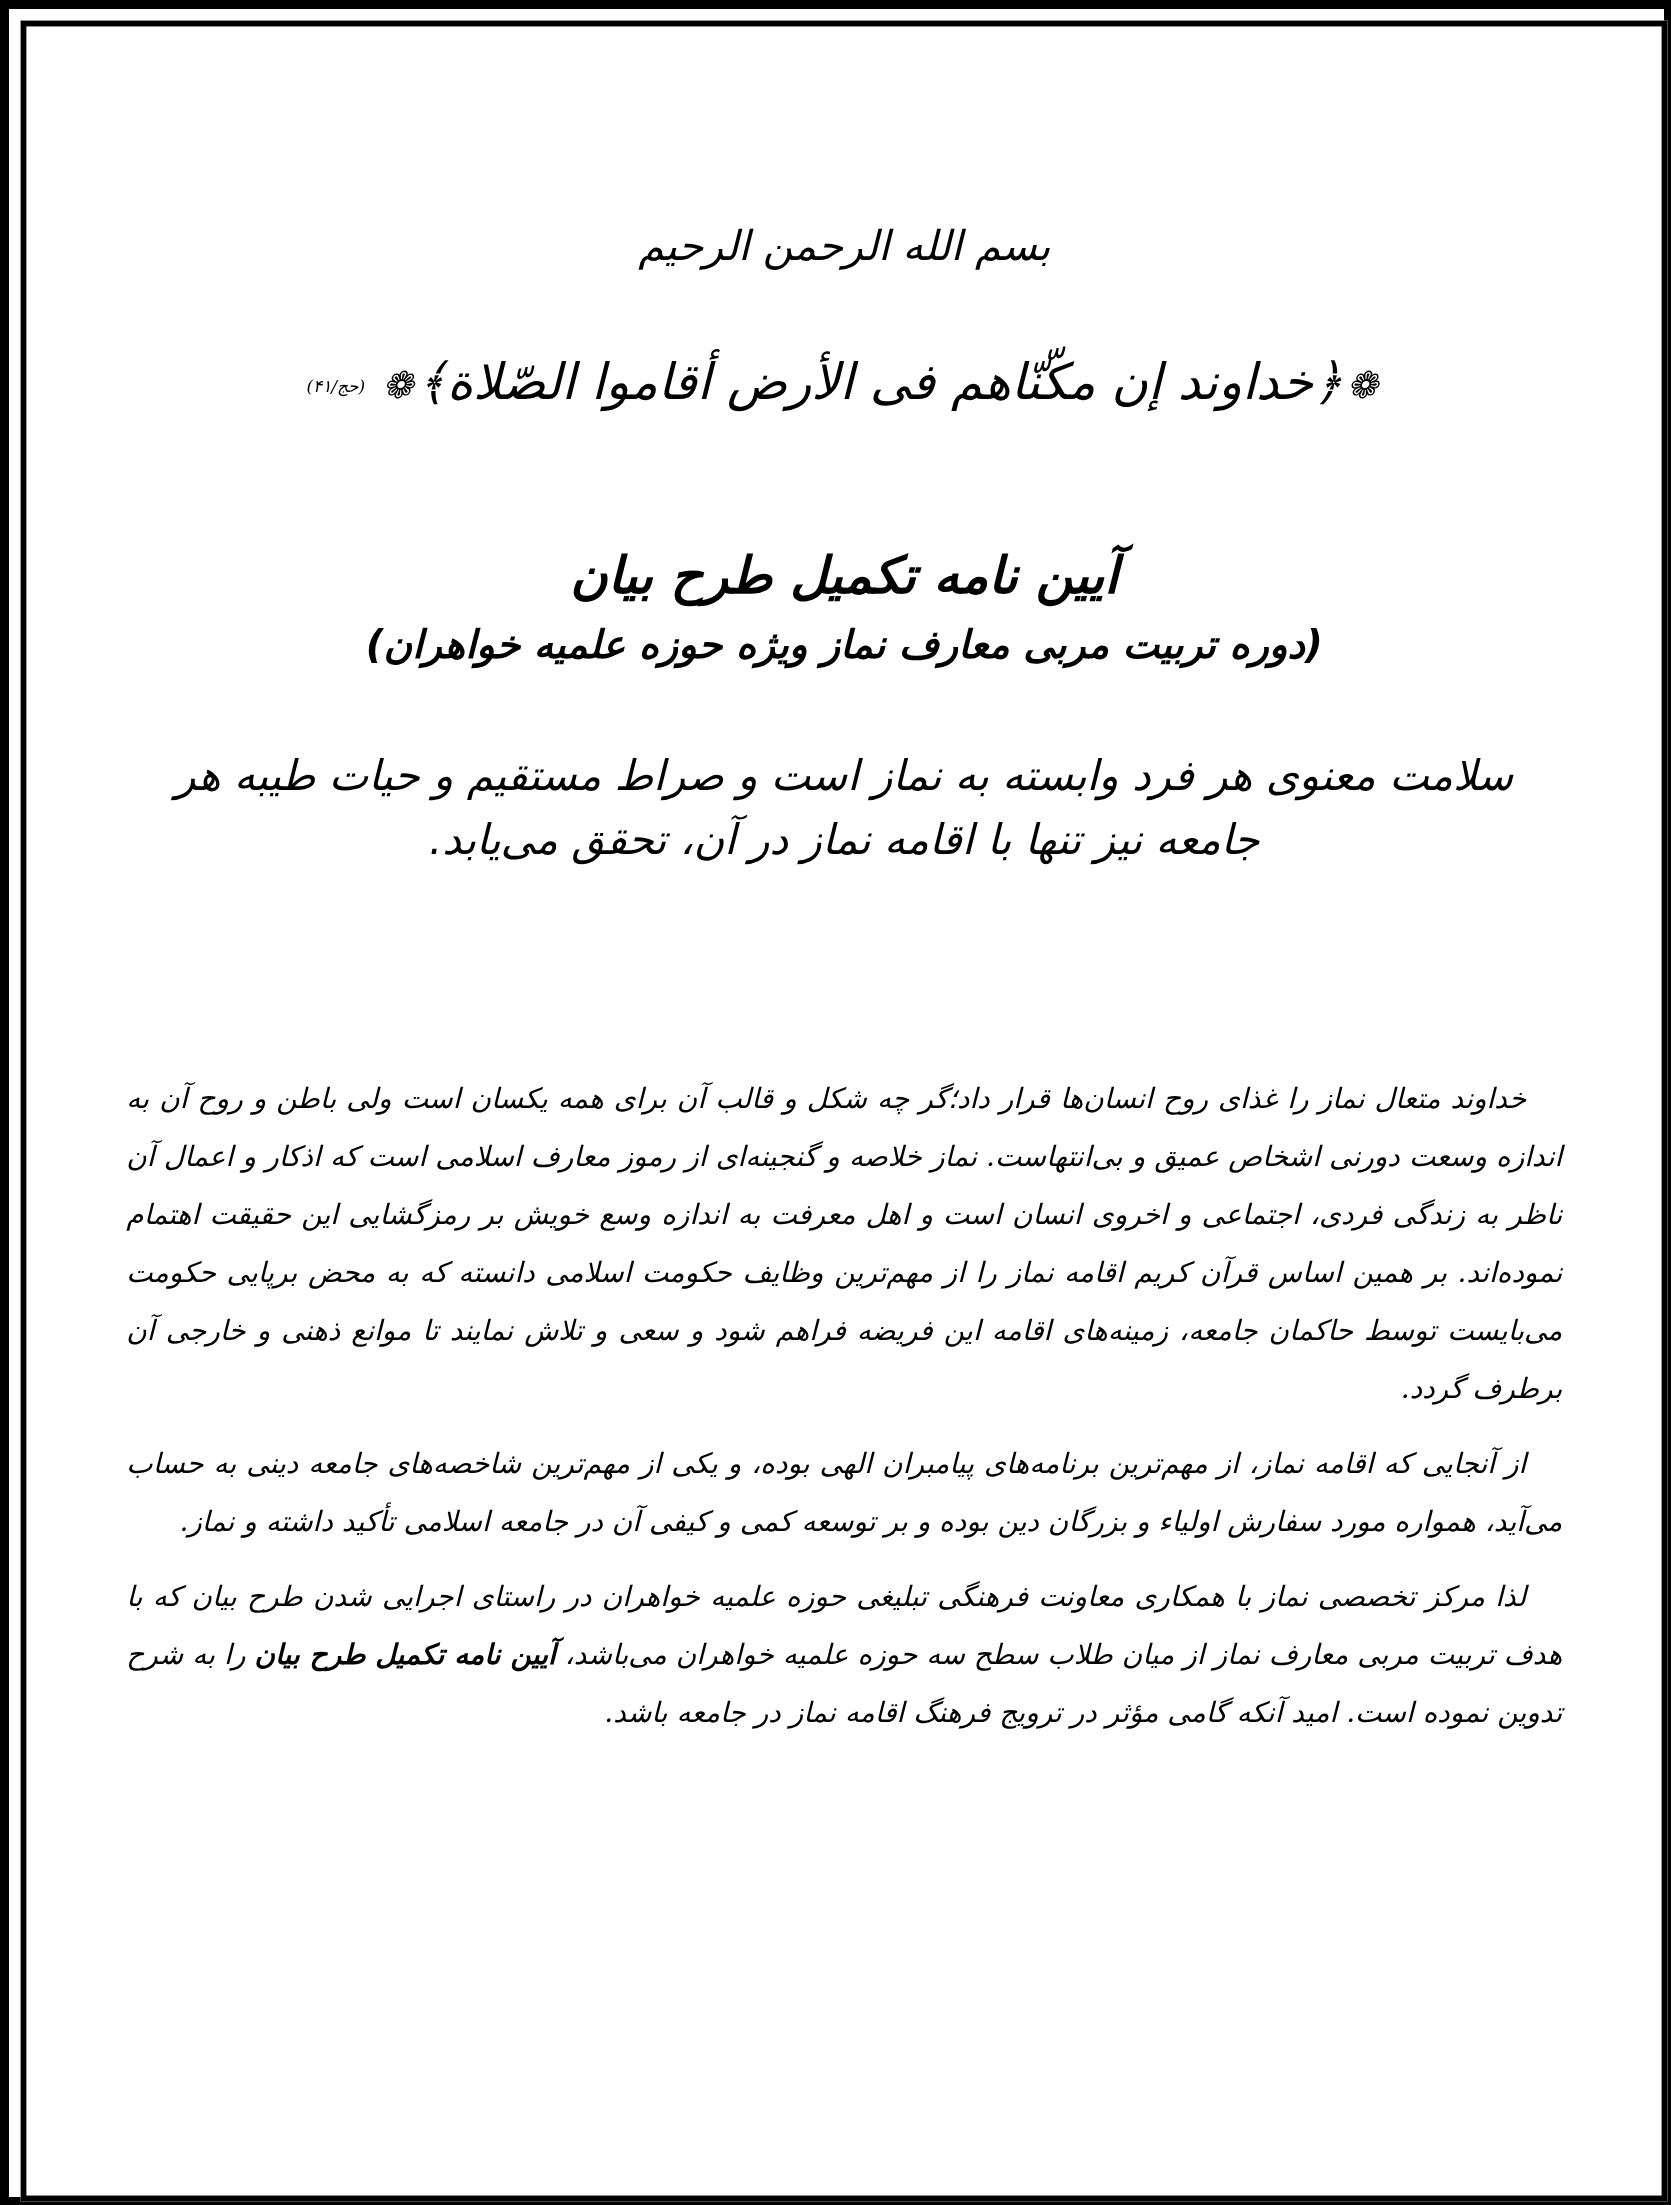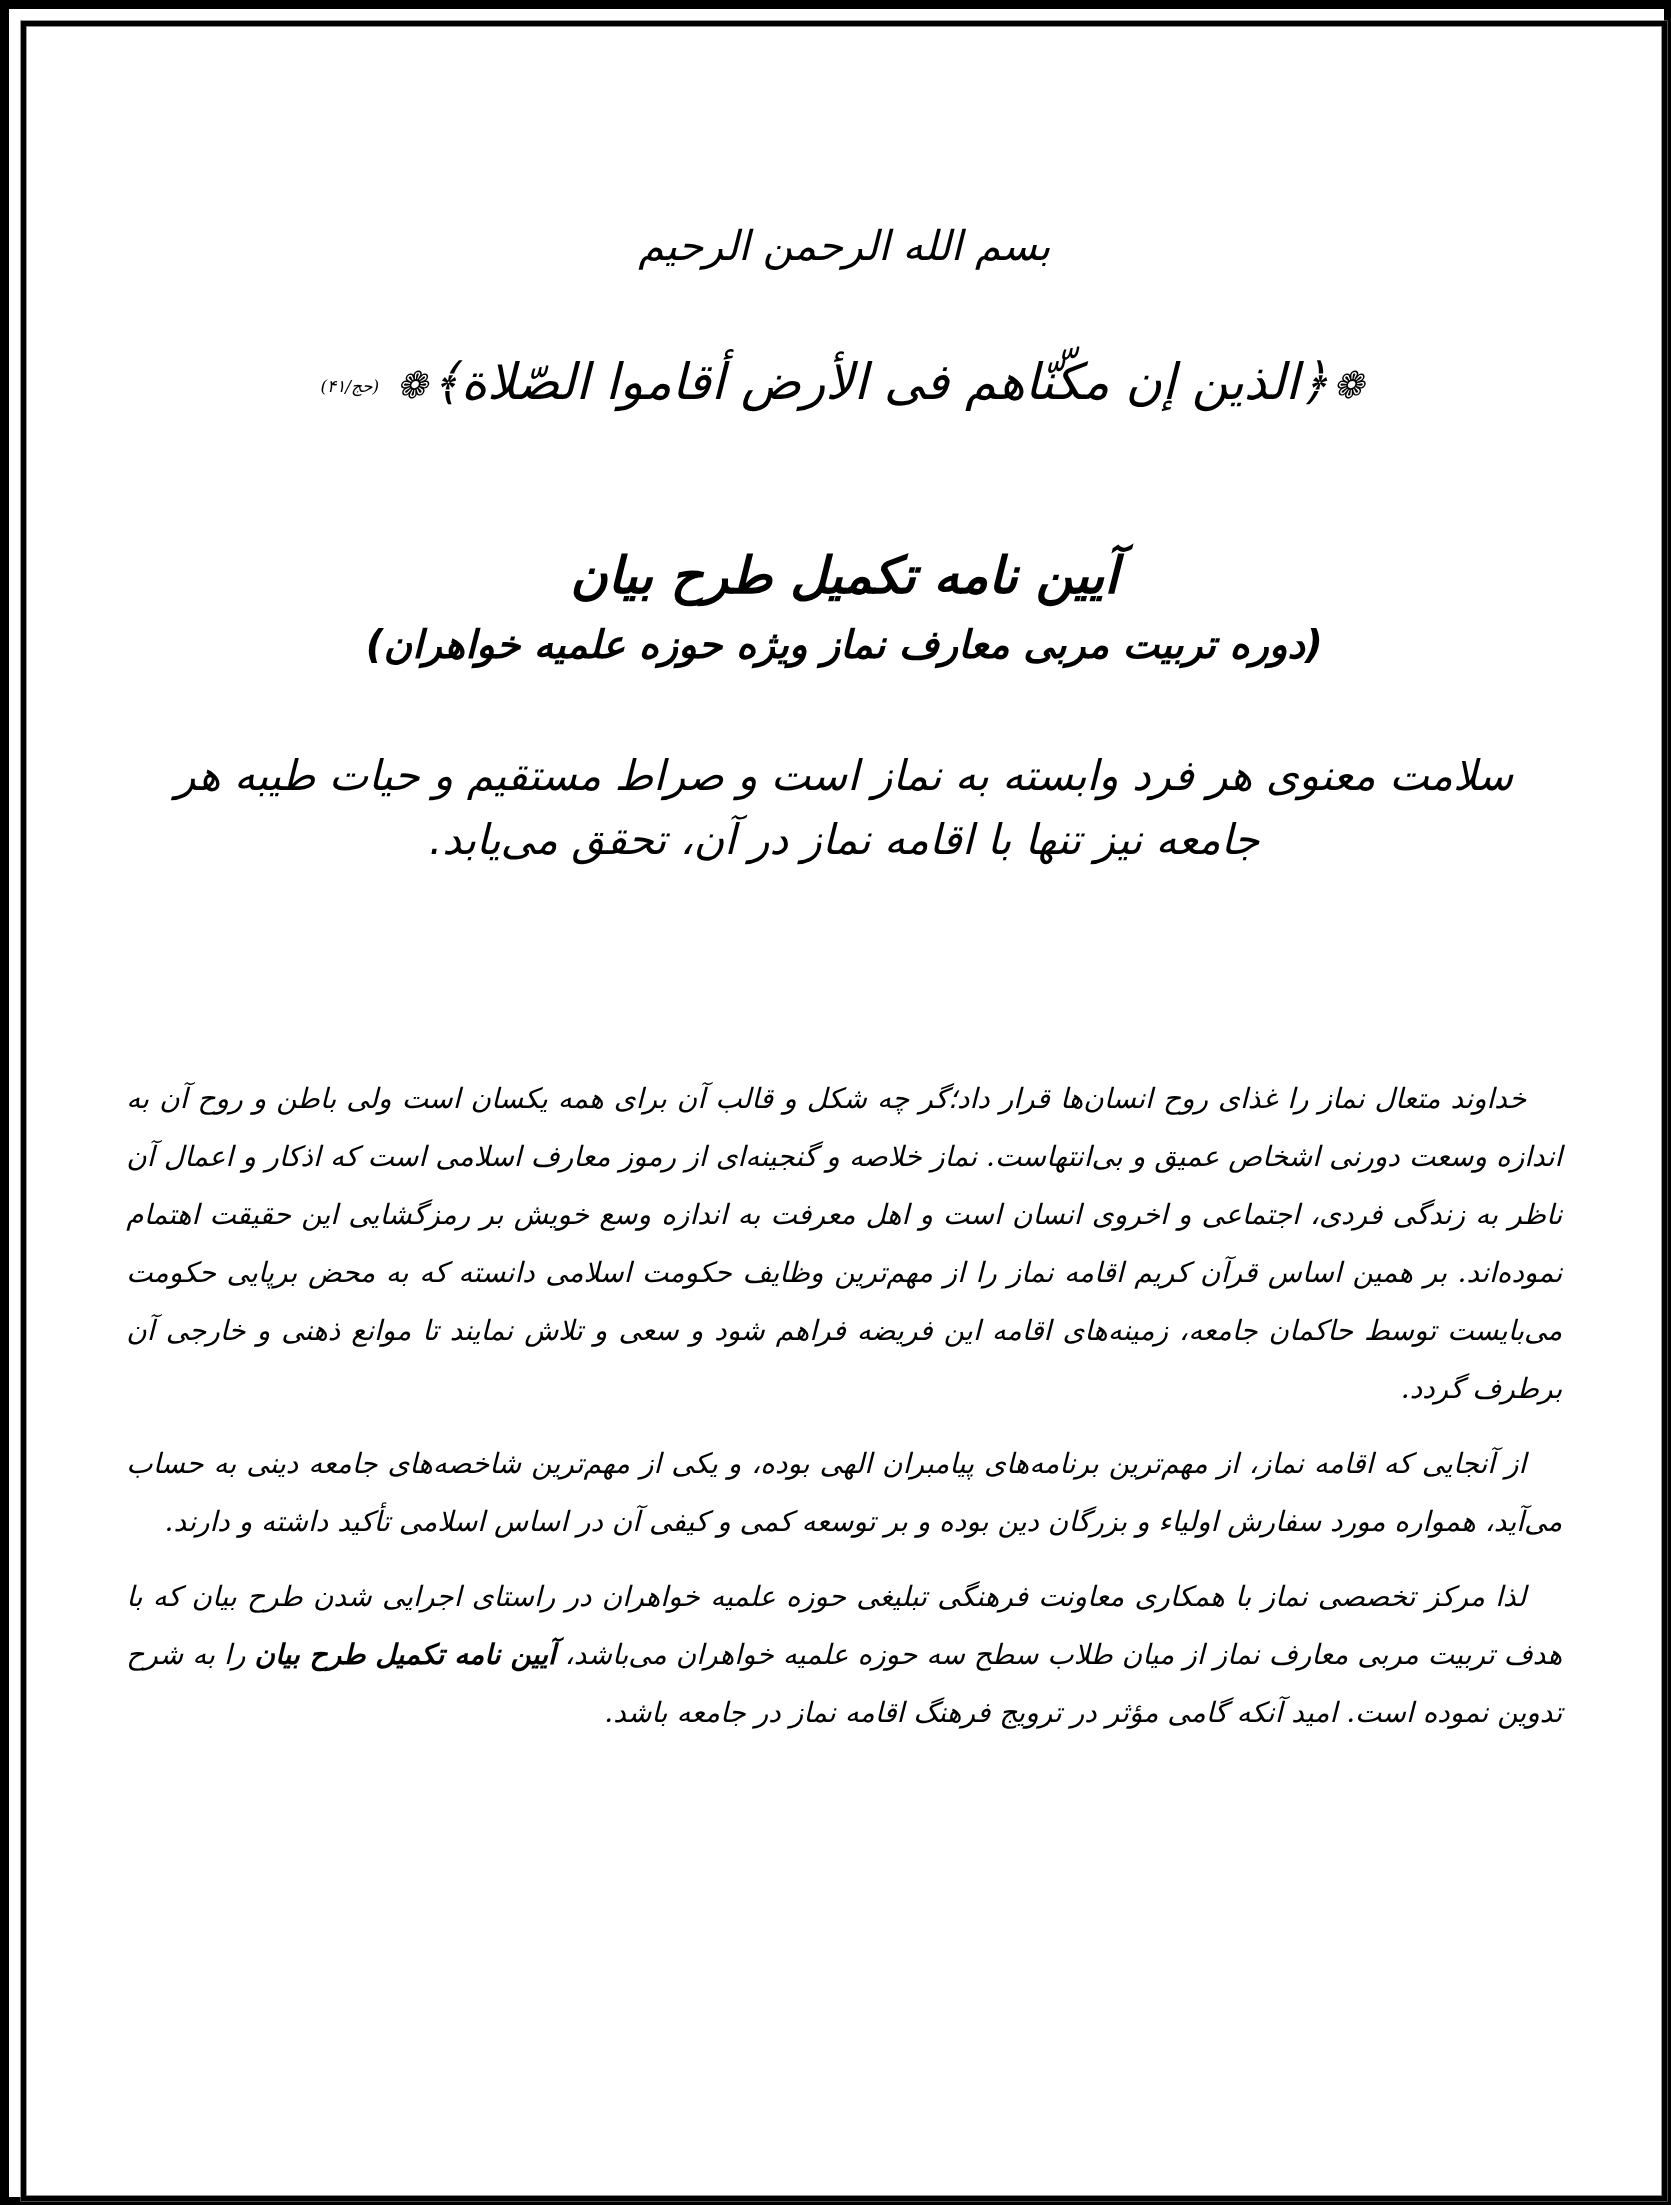--- a/index.html
+++ b/index.html
@@ -138,33 +138,33 @@
 </head>
 <body>
 
 <div class="sheet">
   <div class="frame">
     <div class="content">
 
       <div class="basmala">بسم الله الرحمن الرحیم</div>
 
       <div class="verse-row">
-        <span class="verse-ornament">❁</span><span>﴿الذین إن مكّنّاهم فی الأرض أقاموا الصّلاة﴾</span><span class="verse-ornament">❁</span><span class="verse-ref">(حج/۴۱)</span>
+        <span class="verse-ornament">❁</span><span>﴿خداوند إن مكّنّاهم فی الأرض أقاموا الصّلاة﴾</span><span class="verse-ornament">❁</span><span class="verse-ref">(حج/۴۱)</span>
       </div>
 
       <div class="title">آیین نامه تکمیل طرح بیان</div>
       <div class="subtitle">(دوره تربیت مربی معارف نماز ویژه حوزه علمیه خواهران)</div>
 
       <div class="quote">سلامت معنوی هر فرد وابسته به نماز است و صراط مستقیم و حیات طیبه هر جامعه نیز تنها با اقامه نماز در آن، تحقق می‌یابد.</div>
 
       <div class="attribution">
       </div>
 
       <div class="body-text">
         <p>خداوند متعال نماز را غذای روح انسان‌ها قرار داد؛گر چه شکل و قالب آن برای همه یکسان است ولی باطن و روح آن به اندازه وسعت دورنی اشخاص عمیق و بی‌انتهاست. نماز خلاصه و گنجینه‌ای از رموز معارف اسلامی است که اذکار و اعمال آن ناظر به زندگی فردی، اجتماعی و اخروی انسان است و اهل معرفت به اندازه وسع خویش بر رمزگشایی این حقیقت اهتمام نموده‌اند. بر همین اساس قرآن کریم اقامه نماز را از مهم‌ترین وظایف حکومت اسلامی دانسته که به محض برپایی حکومت می‌بایست توسط حاکمان جامعه، زمینه‌های اقامه این فریضه فراهم شود و سعی و تلاش نمایند تا موانع ذهنی و خارجی آن برطرف گردد.</p>
-        <p>از آنجایی که اقامه نماز، از مهم‌ترین برنامه‌های پیامبران الهی بوده، و یکی از مهم‌ترین شاخصه‌های جامعه دینی به حساب می‌آید، همواره مورد سفارش اولیاء و بزرگان دین بوده و بر توسعه کمی و کیفی آن در اساس اسلامی تأکید داشته و دارند.</p>
+        <p>از آنجایی که اقامه نماز، از مهم‌ترین برنامه‌های پیامبران الهی بوده، و یکی از مهم‌ترین شاخصه‌های جامعه دینی به حساب می‌آید، همواره مورد سفارش اولیاء و بزرگان دین بوده و بر توسعه کمی و کیفی آن در جامعه اسلامی تأکید داشته و نماز.</p>
         <p><span>لذا مرکز تخصصی نماز با همکاری معاونت فرهنگی تبلیغی حوزه علمیه خواهران در راستای اجرایی شدن طرح بیان که با هدف تربیت مربی معارف نماز از میان طلاب سطح سه حوزه علمیه خواهران می‌باشد، </span><b>آیین نامه تکمیل طرح بیان</b><span> را به شرح تدوین نموده است. امید آنکه گامی مؤثر در ترویج فرهنگ اقامه نماز در جامعه باشد.</span></p>
       </div>
 
     </div>
   </div>
 </div>
 
 
 </body></html>

